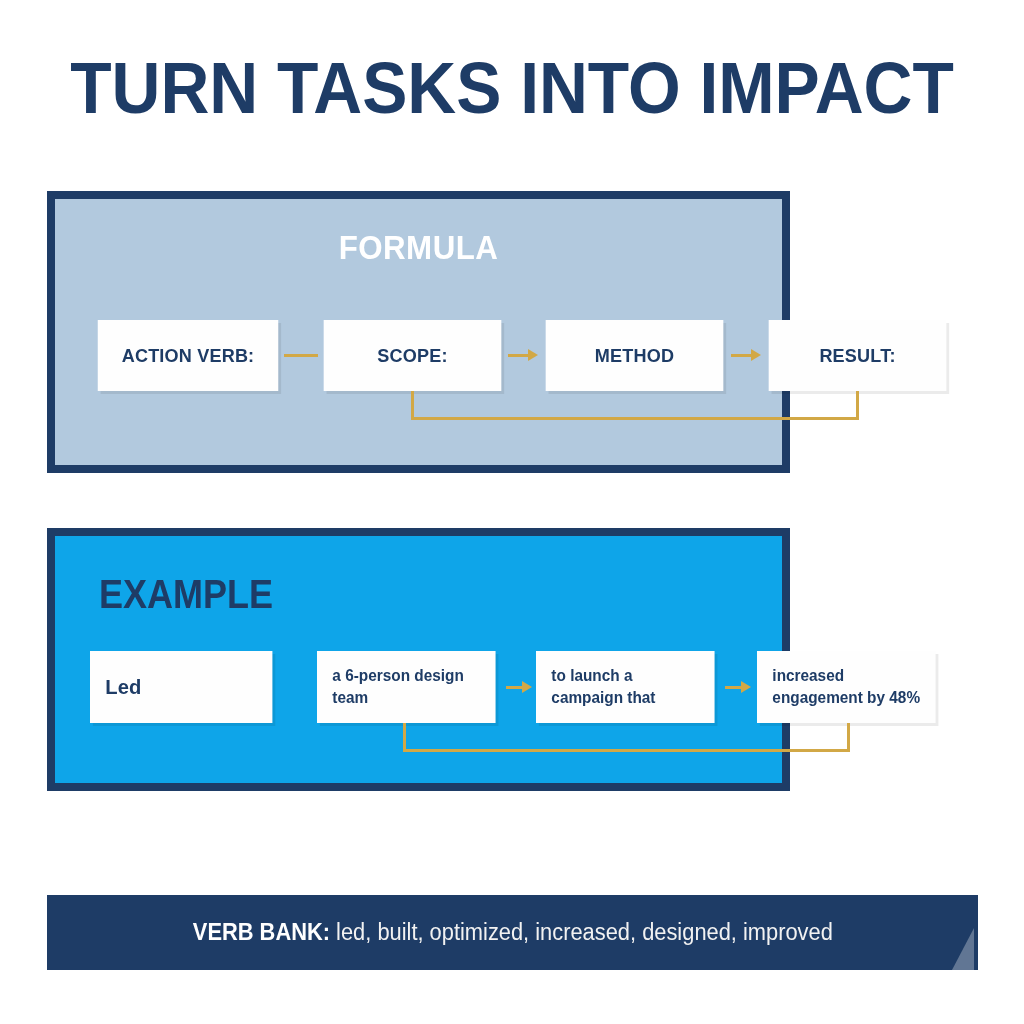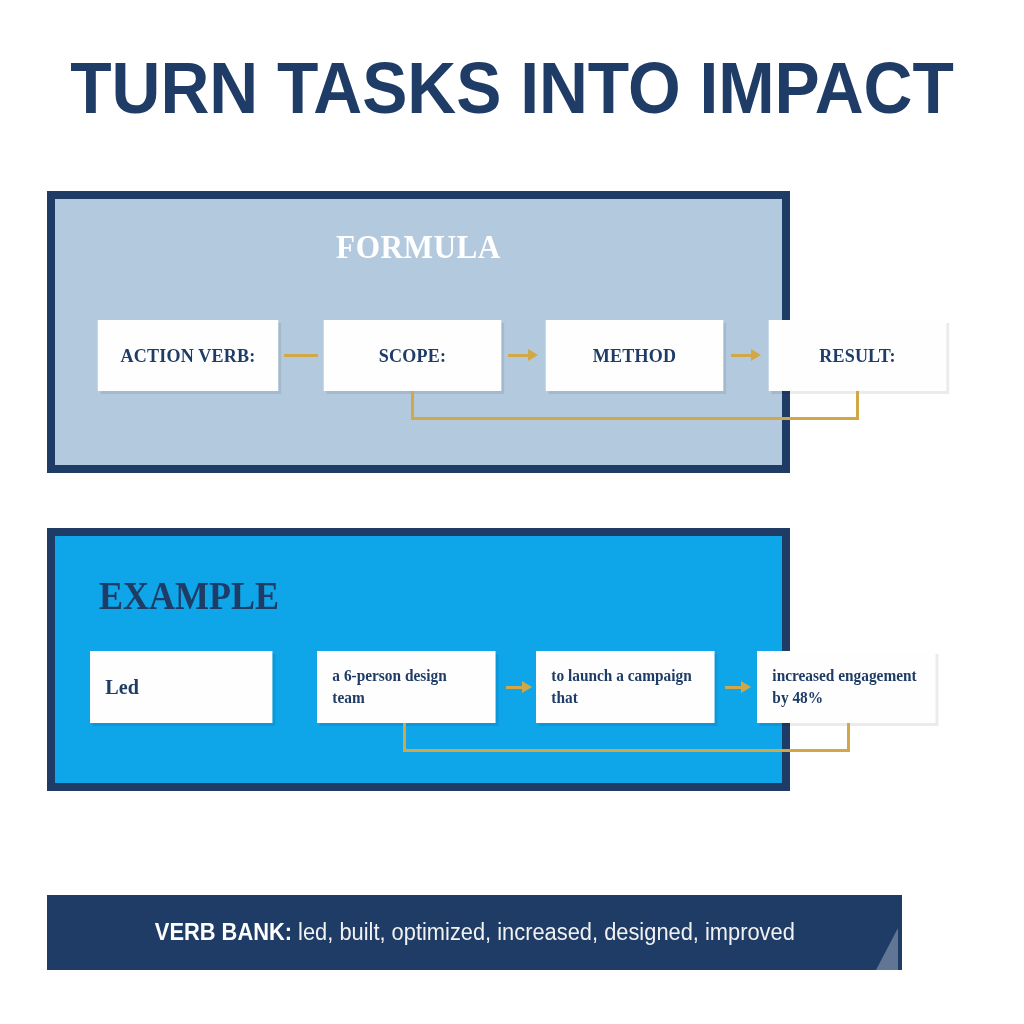--- a/index.html
+++ b/index.html
@@ -32,21 +32,20 @@
     line-height: 1.0;
   }
 
   
   .panel {
     position: absolute;
     box-sizing: border-box;
     border: 8px solid #1e3c66;
     left: 47px;
     width: 743px;
-    font-family: Liberation Serif, serif;
   }
   .panel-formula {
     top: 191px;
     height: 282px;
     background: #b2c9de;
   }
   .panel-example {
     top: 528px;
     height: 263px;
     background: #0ea5e9;
@@ -127,21 +126,21 @@
     border-left: 3px solid #d2a846;
     border-right: 3px solid #d2a846;
     border-bottom: 3px solid #d2a846;
   }
 
   
   .verb-bank {
     position: absolute;
     left: 47px;
     top: 895px;
-    width: 855px;
+    width: 931px;
     height: 75px;
     background: #1e3c66;
     display: flex;
     align-items: center;
     justify-content: center;
     overflow: hidden;
   }
   .verb-bank-text {
     font-size: 23px;
     color: #f2f2f2;

